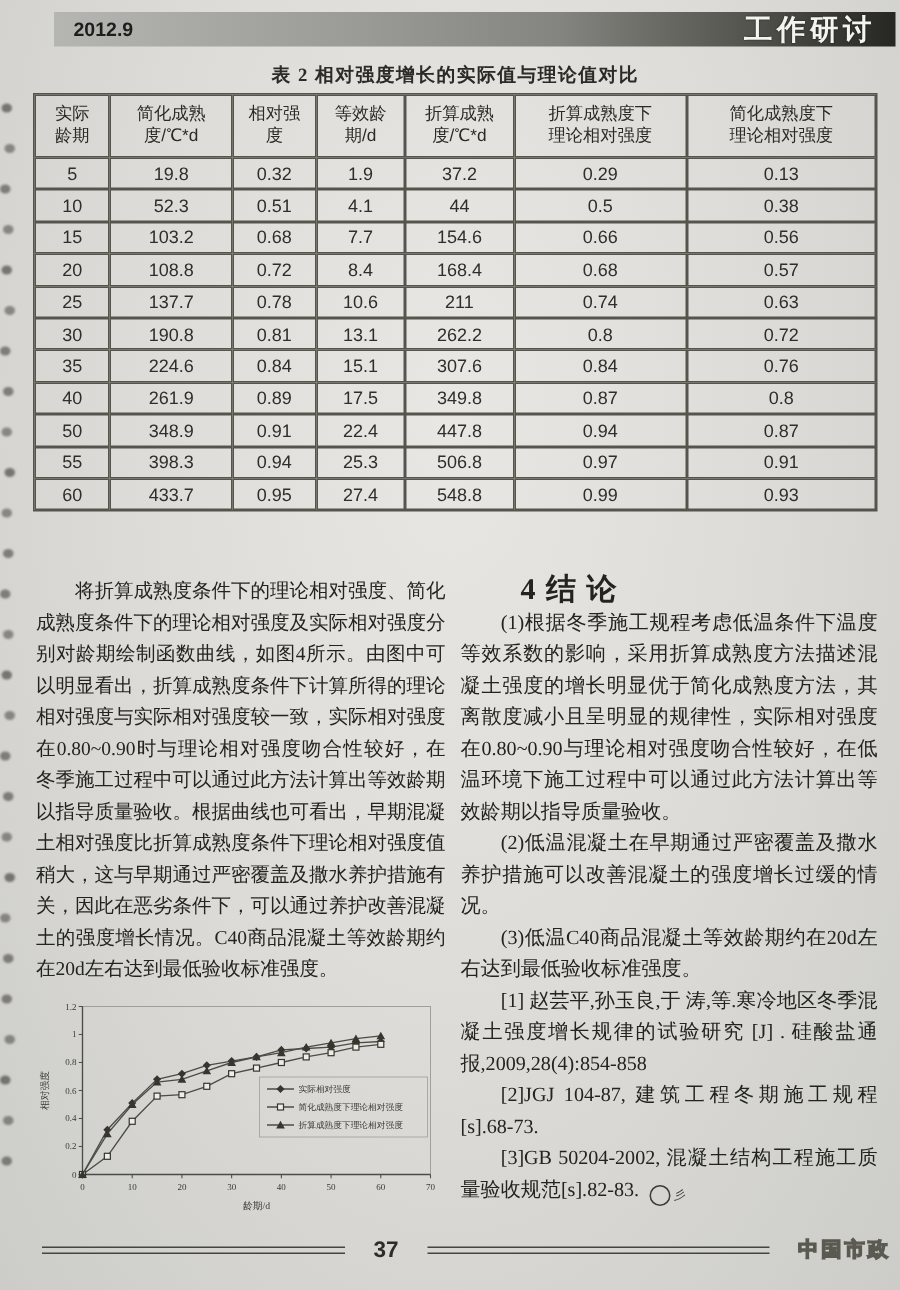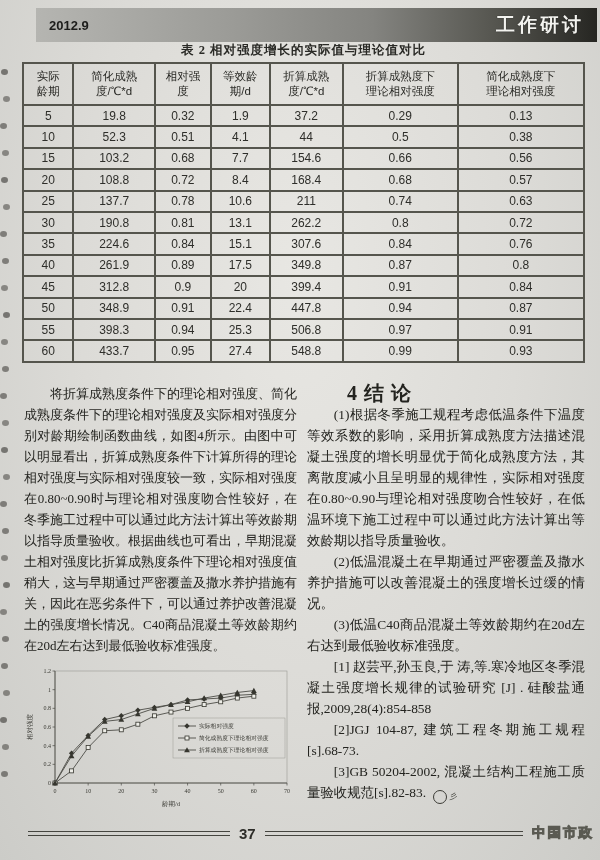--- a/index.html
+++ b/index.html
@@ -13,21 +13,21 @@
     box-shadow:2px 70px 0 1px rgba(40,38,34,.55),4px 97px 0 1px rgba(40,38,34,.45),1px 124px 0 1px rgba(40,38,34,.5),
     3px 151px 0 1px rgba(40,38,34,.45),2px 178px 0 1px rgba(40,38,34,.55),4px 205px 0 1px rgba(40,38,34,.45),
     1px 232px 0 1px rgba(40,38,34,.5),3px 259px 0 1px rgba(40,38,34,.5),2px 286px 0 1px rgba(40,38,34,.45),
     4px 313px 0 1px rgba(40,38,34,.55),2px 340px 0 1px rgba(40,38,34,.45),3px 367px 0 1px rgba(40,38,34,.5),
     1px 394px 0 1px rgba(40,38,34,.5),3px 421px 0 1px rgba(40,38,34,.45),2px 448px 0 1px rgba(40,38,34,.55),
     4px 475px 0 1px rgba(40,38,34,.45),1px 502px 0 1px rgba(40,38,34,.5),3px 529px 0 1px rgba(40,38,34,.5),
     2px 556px 0 1px rgba(40,38,34,.45),4px 583px 0 1px rgba(40,38,34,.55),1px 610px 0 1px rgba(40,38,34,.45),
     3px 637px 0 1px rgba(40,38,34,.5),2px 664px 0 1px rgba(40,38,34,.5),4px 691px 0 1px rgba(40,38,34,.45),
     1px 718px 0 1px rgba(40,38,34,.55),3px 745px 0 1px rgba(40,38,34,.45),2px 772px 0 1px rgba(40,38,34,.5);}
   .header-bar{
-    position:absolute;left:36px;top:8px;width:561px;height:34px;box-sizing:border-box;
+    position:absolute;left:36px;top:8px;width:561px;height:23px;box-sizing:border-box;
     background:linear-gradient(90deg,#b5b5b1 0%,#9b9b97 35%,#848480 60%,#55554f 82%,#262622 100%);
     display:flex;align-items:center;justify-content:space-between;padding:0 13px;
     font-family:"Liberation Sans", sans-serif;
   }
   .issue{font-weight:bold;font-size:13px;color:#1d1d1b;}
   .section{font-weight:bold;font-size:19px;color:#f3f3ef;letter-spacing:3px;text-shadow:0 0 1px #000;}
   .tbl-caption{position:absolute;left:22px;top:42px;width:563px;text-align:center;
     font-size:12.5px;font-weight:bold;letter-spacing:1px;color:#2a2a26;}
   table.cmp{
     position:absolute;left:22px;top:62px;width:563px;border-collapse:separate;border-spacing:0;
@@ -39,21 +39,21 @@
   table.cmp td{border:1px solid #55554d;font-size:12px;text-align:center;height:19.4px;
     padding:0;color:#2e2e2a;}
   .col-left{position:absolute;left:24px;top:383px;width:273px;font-size:13px;line-height:21px;text-align:justify;}
   .col-right{position:absolute;left:307px;top:383px;width:278px;font-size:13.4px;line-height:21px;text-align:justify;}
   .col-left p,.col-right p{margin:0;text-indent:2em;}
   .h-conclusion{font-weight:bold;font-size:20px;margin:0 0 6px 0;text-indent:2em;letter-spacing:1px;}
   .h-refs{font-weight:bold;font-size:13.5px;margin:0;text-indent:2em;letter-spacing:1px;}
   .endmark{display:inline-flex;align-items:center;justify-content:center;width:12px;height:12px;
     border:1.6px solid #3c3c36;border-radius:50%;font-size:8px;line-height:1;vertical-align:-2px;color:#3c3c36;}
   .figure{position:absolute;left:25px;top:663px;width:272px;height:150px;}
-  .footer{position:absolute;left:28px;top:824px;width:566px;display:flex;align-items:center;gap:9px;}
+  .footer{position:absolute;left:28px;top:824px;width:566px;display:flex;align-items:center;gap:19px;}
   .rule{height:3px;border-top:1.4px solid #45453f;border-bottom:1.4px solid #45453f;}
   .rule-l{width:202px;}
   .rule-r{flex:1;}
   .pageno{font-family:"Liberation Sans", sans-serif;font-weight:bold;font-size:15px;color:#2c2c28;}
   .logo{font-family:"Liberation Sans", sans-serif;font-weight:bold;font-size:13.5px;letter-spacing:2px;
     color:rgba(60,60,54,.18);-webkit-text-stroke:0.9px #5a5a52;}
 </style>
 </head>
 <body>
 
@@ -160,29 +160,20 @@
           <td>0.76</td>
         </tr>
         <tr>
           <td>40</td>
           <td>261.9</td>
           <td>0.89</td>
           <td>17.5</td>
           <td>349.8</td>
           <td>0.87</td>
           <td>0.8</td>
-        </tr>
-        <tr>
-          <td>45</td>
-          <td>312.8</td>
-          <td>0.9</td>
-          <td>20</td>
-          <td>399.4</td>
-          <td>0.91</td>
-          <td>0.84</td>
         </tr>
         <tr>
           <td>50</td>
           <td>348.9</td>
           <td>0.91</td>
           <td>22.4</td>
           <td>447.8</td>
           <td>0.94</td>
           <td>0.87</td>
         </tr>

